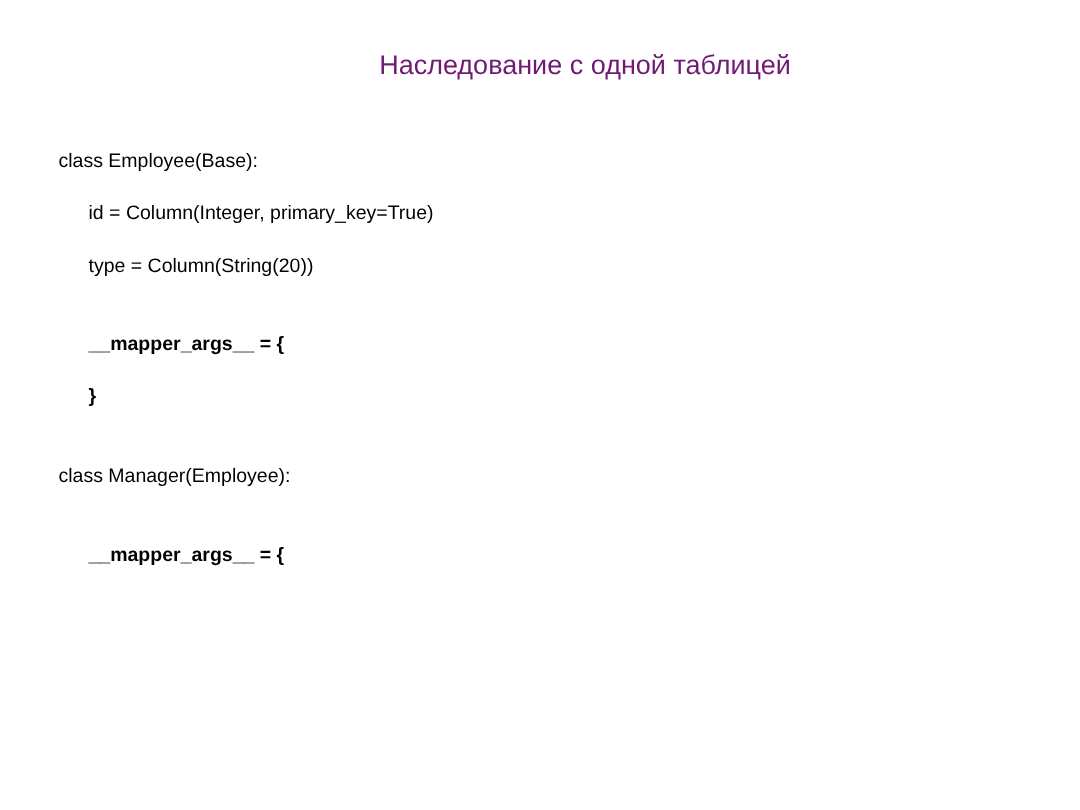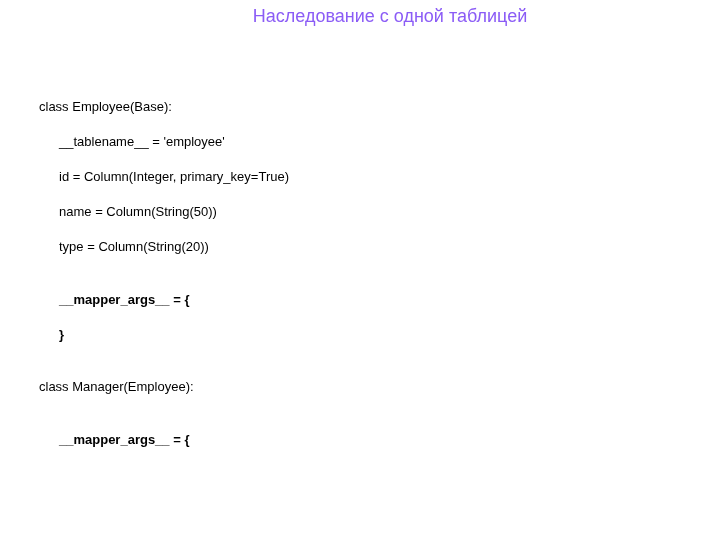--- a/index.html
+++ b/index.html
@@ -5,26 +5,26 @@
     * { margin: 0; padding: 0; box-sizing: border-box; }
     body {
       width: 720px;
       height: 540px;
       background: #fff;
       font-family: Arial, Helvetica, sans-serif;
       position: relative;
     }
     .title {
       position: absolute;
-      top: 6px;
+      top: 33px;
       left: 0;
       right: 0;
       text-align: center;
       font-size: 18px;
-      color: #8b5cf6;
+      color: #701a75;
       font-weight: normal;
       padding-left: 60px;
     }
     .code-area {
       position: absolute;
       top: 80px;
       left: 16px;
       font-size: 13px;
       line-height: 1.35;
       color: #000;
@@ -35,23 +35,21 @@
     .indent-2 { padding-left: 40px; }
     .bold { font-weight: bold; }
   </style>
 </head>
 <body>
 
 <div class="title">Наследование с одной таблицей</div>
 
 <div class="code-area">
 <span class="code-line">class Employee(Base):</span>
-<span class="code-line indent-1">__tablename__ = 'employee'</span>
 <span class="code-line indent-1">id = Column(Integer, primary_key=True)</span>
-<span class="code-line indent-1">name = Column(String(50))</span>
 <span class="code-line indent-1">type = Column(String(20))</span>
 <span class="code-line"></span>
 <span class="code-line indent-1 bold">__mapper_args__ = {</span>
 <span class="code-line indent-1 bold">}</span>
 <span class="code-line"></span>
 <span class="code-line">class Manager(Employee):</span>
 <span class="code-line"></span>
 <span class="code-line indent-1 bold">__mapper_args__ = {</span>
 
 

